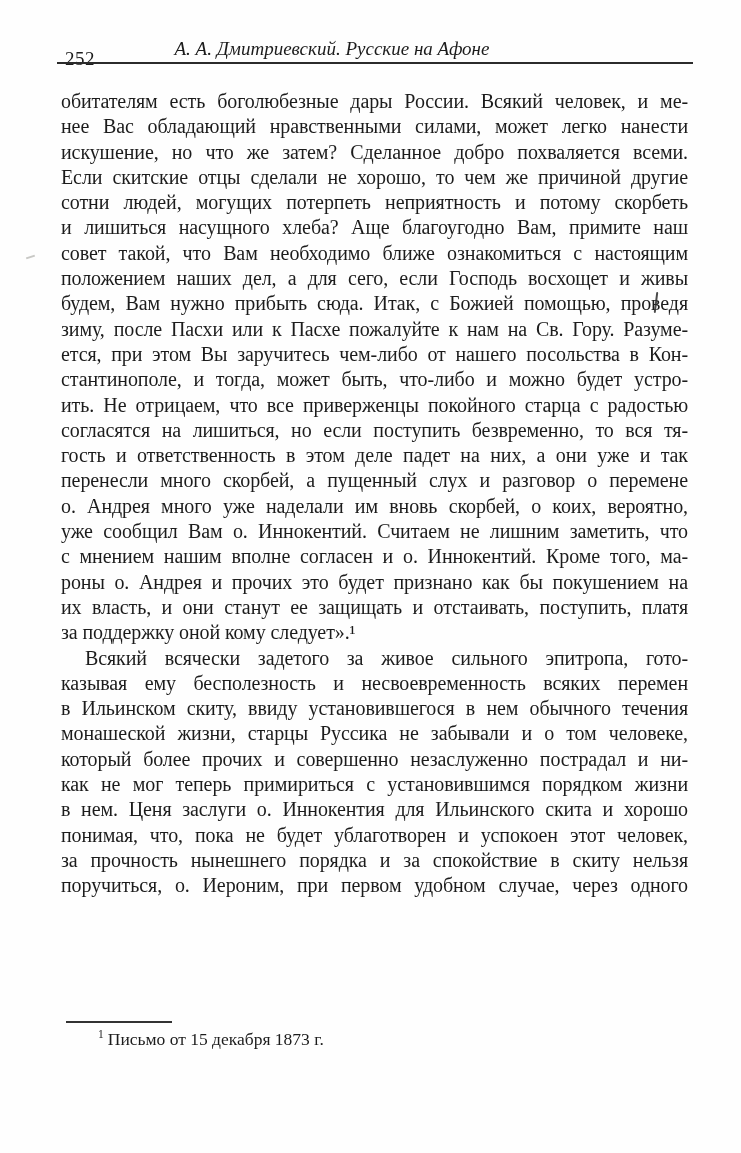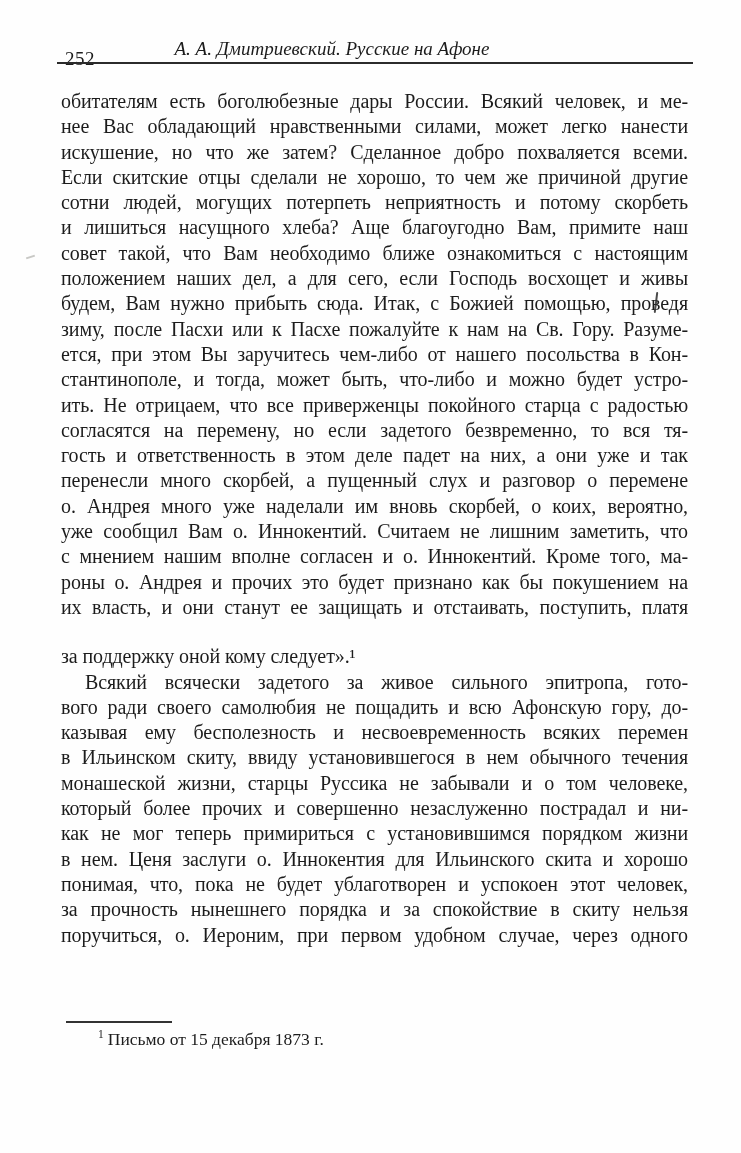--- a/index.html
+++ b/index.html
@@ -58,21 +58,20 @@
     letter-spacing: -0.1px;
   }
   .line {
     text-align: justify;
     text-align-last: justify;
     height: 25.3px;
     overflow: hidden;
   }
   .line.last {
     text-align-last: left;
-    margin-top: 24px;
   }
   .line.indent {
     text-indent: 24px;
   }
   
   .footnote-rule {
     position: absolute;
     top: 1021px;
     left: 66px;
     width: 106px;
@@ -135,31 +134,30 @@
       <div class="line">Если скитские отцы сделали не хорошо, то чем же причиной другие</div>
       <div class="line">сотни людей, могущих потерпеть неприятность и потому скорбеть</div>
       <div class="line">и лишиться насущного хлеба? Аще благоугодно Вам, примите наш</div>
       <div class="line">совет такой, что Вам необходимо ближе ознакомиться с настоящим</div>
       <div class="line">положением наших дел, а для сего, если Господь восхощет и живы</div>
       <div class="line">будем, Вам нужно прибыть сюда. Итак, с Божией помощью, проведя</div>
       <div class="line">зиму, после Пасхи или к Пасхе пожалуйте к нам на Св. Гору. Разуме-</div>
       <div class="line">ется, при этом Вы заручитесь чем-либо от нашего посольства в Кон-</div>
       <div class="line">стантинополе, и тогда, может быть, что-либо и можно будет устро-</div>
       <div class="line">ить. Не отрицаем, что все приверженцы покойного старца с радостью</div>
-      <div class="line">согласятся на перемену, но если задетого безвременно, то вся тя-</div>
+      <div class="line">согласятся на лишиться, но если поступить безвременно, то вся тя-</div>
       <div class="line">гость и ответственность в этом деле падет на них, а они уже и так</div>
       <div class="line">перенесли много скорбей, а пущенный слух и разговор о перемене</div>
       <div class="line">о. Андрея много уже наделали им вновь скорбей, о коих, вероятно,</div>
       <div class="line">уже сообщил Вам о. Иннокентий. Считаем не лишним заметить, что</div>
       <div class="line">с мнением нашим вполне согласен и о. Иннокентий. Кроме того, ма-</div>
       <div class="line">роны о. Андрея и прочих это будет признано как бы покушением на</div>
       <div class="line">их власть, и они станут ее защищать и отстаивать, поступить, платя</div>
       <div class="line last">за поддержку оной кому следует».¹</div>
       <div class="line indent">Всякий всячески задетого за живое сильного эпитропа, гото-</div>
-      <div class="line">вого ради своего самолюбия не пощадить и всю Афонскую гору, до-</div>
       <div class="line">казывая ему бесполезность и несвоевременность всяких перемен</div>
       <div class="line">в Ильинском скиту, ввиду установившегося в нем обычного течения</div>
       <div class="line">монашеской жизни, старцы Руссика не забывали и о том человеке,</div>
       <div class="line">который более прочих и совершенно незаслуженно пострадал и ни-</div>
       <div class="line">как не мог теперь примириться с установившимся порядком жизни</div>
       <div class="line">в нем. Ценя заслуги о. Иннокентия для Ильинского скита и хорошо</div>
       <div class="line">понимая, что, пока не будет ублаготворен и успокоен этот человек,</div>
       <div class="line">за прочность нынешнего порядка и за спокойствие в скиту нельзя</div>
       <div class="line">поручиться, о. Иероним, при первом удобном случае, через одного</div>
     </div>

